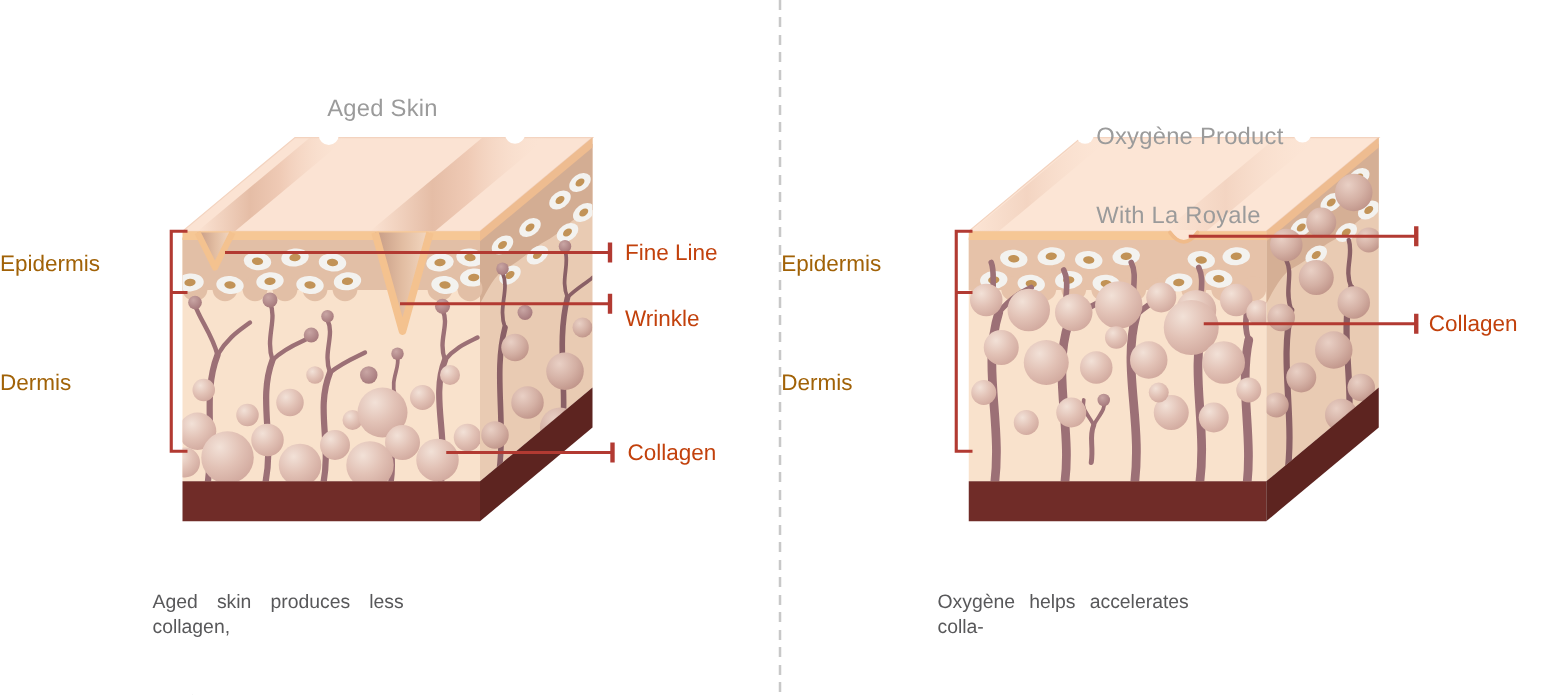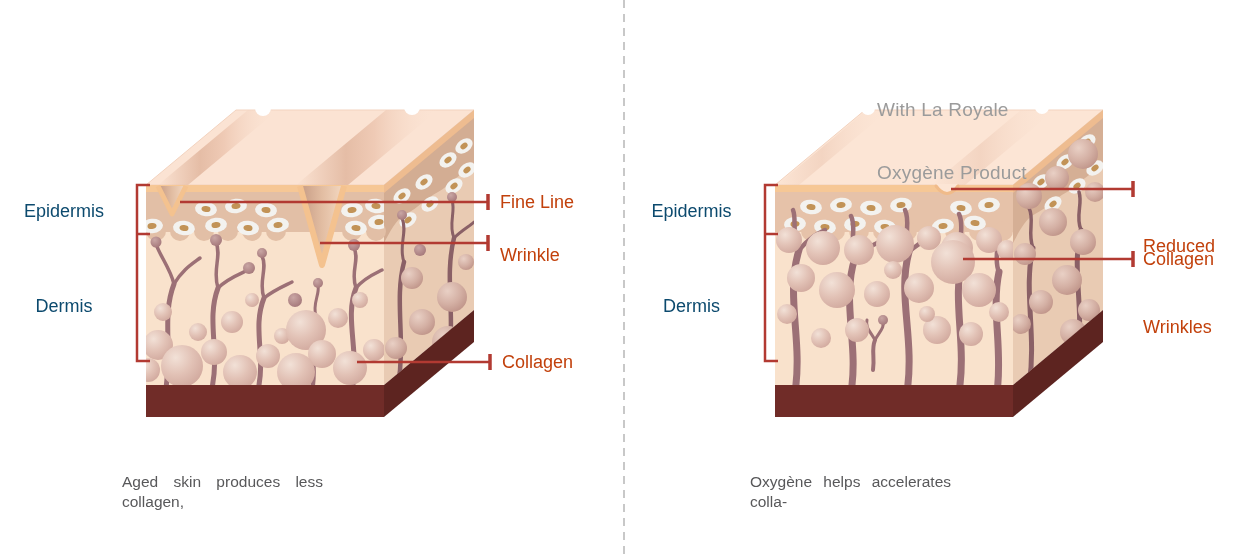--- a/index.html
+++ b/index.html
@@ -4,21 +4,21 @@
 <style>
   html,body{margin:0;padding:0;background:#fff;}
   #stage{position:relative;width:1249px;height:556px;background:#ffffff;overflow:hidden;
          font-family:"Liberation Sans","DejaVu Sans",sans-serif;}
   .panel{position:absolute;top:0;width:624px;height:556px;}
   #panel-left{left:0;}
   #panel-right{left:625px;}
   .art{position:absolute;left:0;top:0;width:624px;height:556px;}
   .txt{position:absolute;white-space:pre;}
   .title{font-size:19px;color:#9b9b9b;letter-spacing:.2px;}
-  .layer-label{font-size:18px;color:#0c4a6e;text-align:center;}
+  .layer-label{font-size:18px;color:#a16207;text-align:left;}
   .anno-label{font-size:18px;color:#c2410c;}
   .caption{font-size:15.5px;color:#58585a;line-height:20.4px;}
   .cap-line{text-align:justify;text-align-last:justify;white-space:normal;}
   .divider{position:absolute;left:623px;top:0;width:2px;height:556px;
      background:repeating-linear-gradient(to bottom,#c8c8c8 0 8px,transparent 8px 14px);}
 </style>
 </head>
 <body>
 
 <div id="stage">
@@ -265,20 +265,21 @@
         <path d="M150,185 H137 V361 H150 M137,234 H150" stroke-width="2.5"></path>
         <path d="M180,202 H488" stroke-width="2.5"></path>
           <path d="M488,194 V210" stroke-width="3.5"></path>
         <path d="M320,243 H488" stroke-width="2.5"></path>
           <path d="M488,235 V251" stroke-width="3.5"></path>
         <path d="M357,362 H490" stroke-width="2.5"></path>
           <path d="M490,354 V370" stroke-width="3.5"></path>
       </g>
     </svg>
 
+    <div class="txt title" style="left:156px;top:77px;width:300px;text-align:center;">Aged Skin</div>
     <div class="txt layer-label" style="left:0;top:201px;width:128px;">Epidermis</div>
     <div class="txt layer-label" style="left:0;top:296px;width:128px;">Dermis</div>
     <div class="txt anno-label" style="left:500px;top:192px;">Fine Line</div>
     <div class="txt anno-label" style="left:500px;top:233px;margin-top:12px;">Wrinkle</div>
     <div class="txt anno-label" style="left:502px;top:352px;">Collagen</div>
     <div class="txt caption" style="left:122px;top:431px;width:201px;">
       <div class="cap-line">Aged skin produces less collagen,</div>
       <div class="cap-line">resulting in the appearance of the</div>
       
       
@@ -474,29 +475,25 @@
       <g stroke="#b23a32" fill="none">
         <path d="M153,185 H140 V361 H153 M140,234 H153" stroke-width="2.5"></path>
         <path d="M326,189 H508" stroke-width="2.5"></path>
           <path d="M508,181 V197" stroke-width="3.5"></path>
         <path d="M338,259 H508" stroke-width="2.5"></path>
           <path d="M508,251 V267" stroke-width="3.5"></path>
       </g>
     </svg>
 
     <div class="txt title" style="left:252px;top:57px;line-height:21px;">
+      <div>Oxygène Product</div>
       <div>With La Royale</div>
-      <div>Oxygène Product</div>
     </div>
     <div class="txt layer-label" style="left:0;top:201px;width:133px;">Epidermis</div>
     <div class="txt layer-label" style="left:0;top:296px;width:133px;">Dermis</div>
-    <div class="txt anno-label" style="left:518px;top:179px;line-height:27px;">
-      <div>Reduced</div>
-      <div>Wrinkles</div>
-    </div>
     <div class="txt anno-label" style="left:518px;top:249px;">Collagen</div>
     <div class="txt caption" style="left:125px;top:431px;width:201px;">
       <div class="cap-line">Oxygène helps accelerates colla-</div>
       <div class="cap-line">gen production, resulting to a</div>
       
       
       
     </div>
   </div>
 

